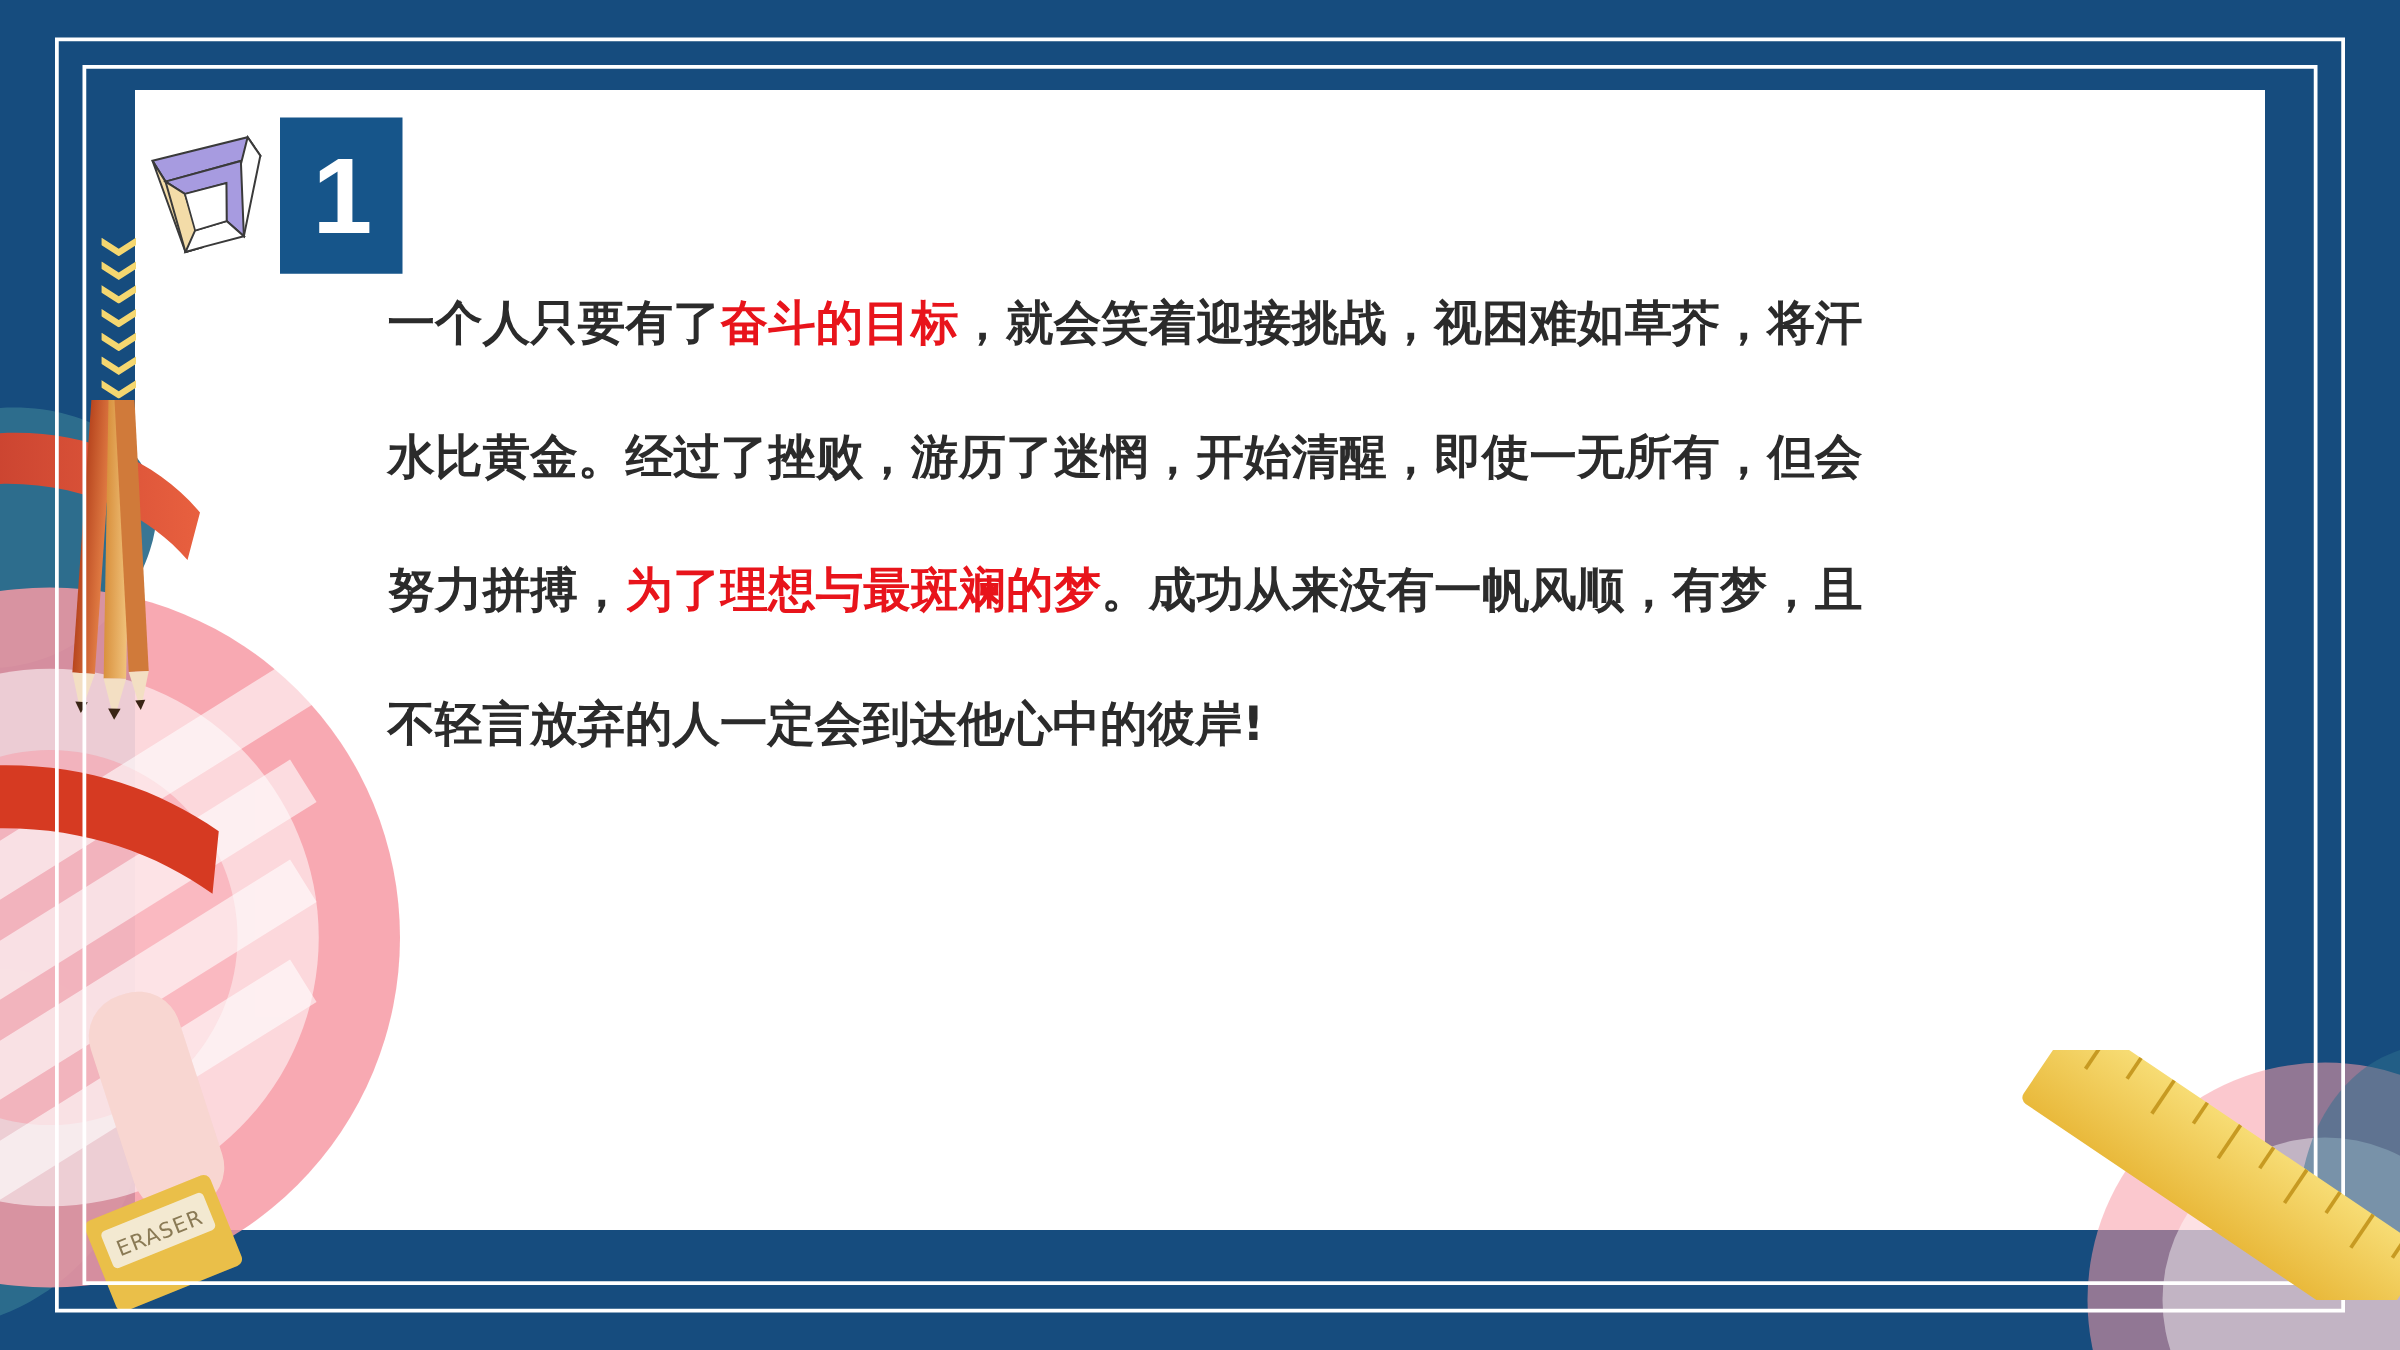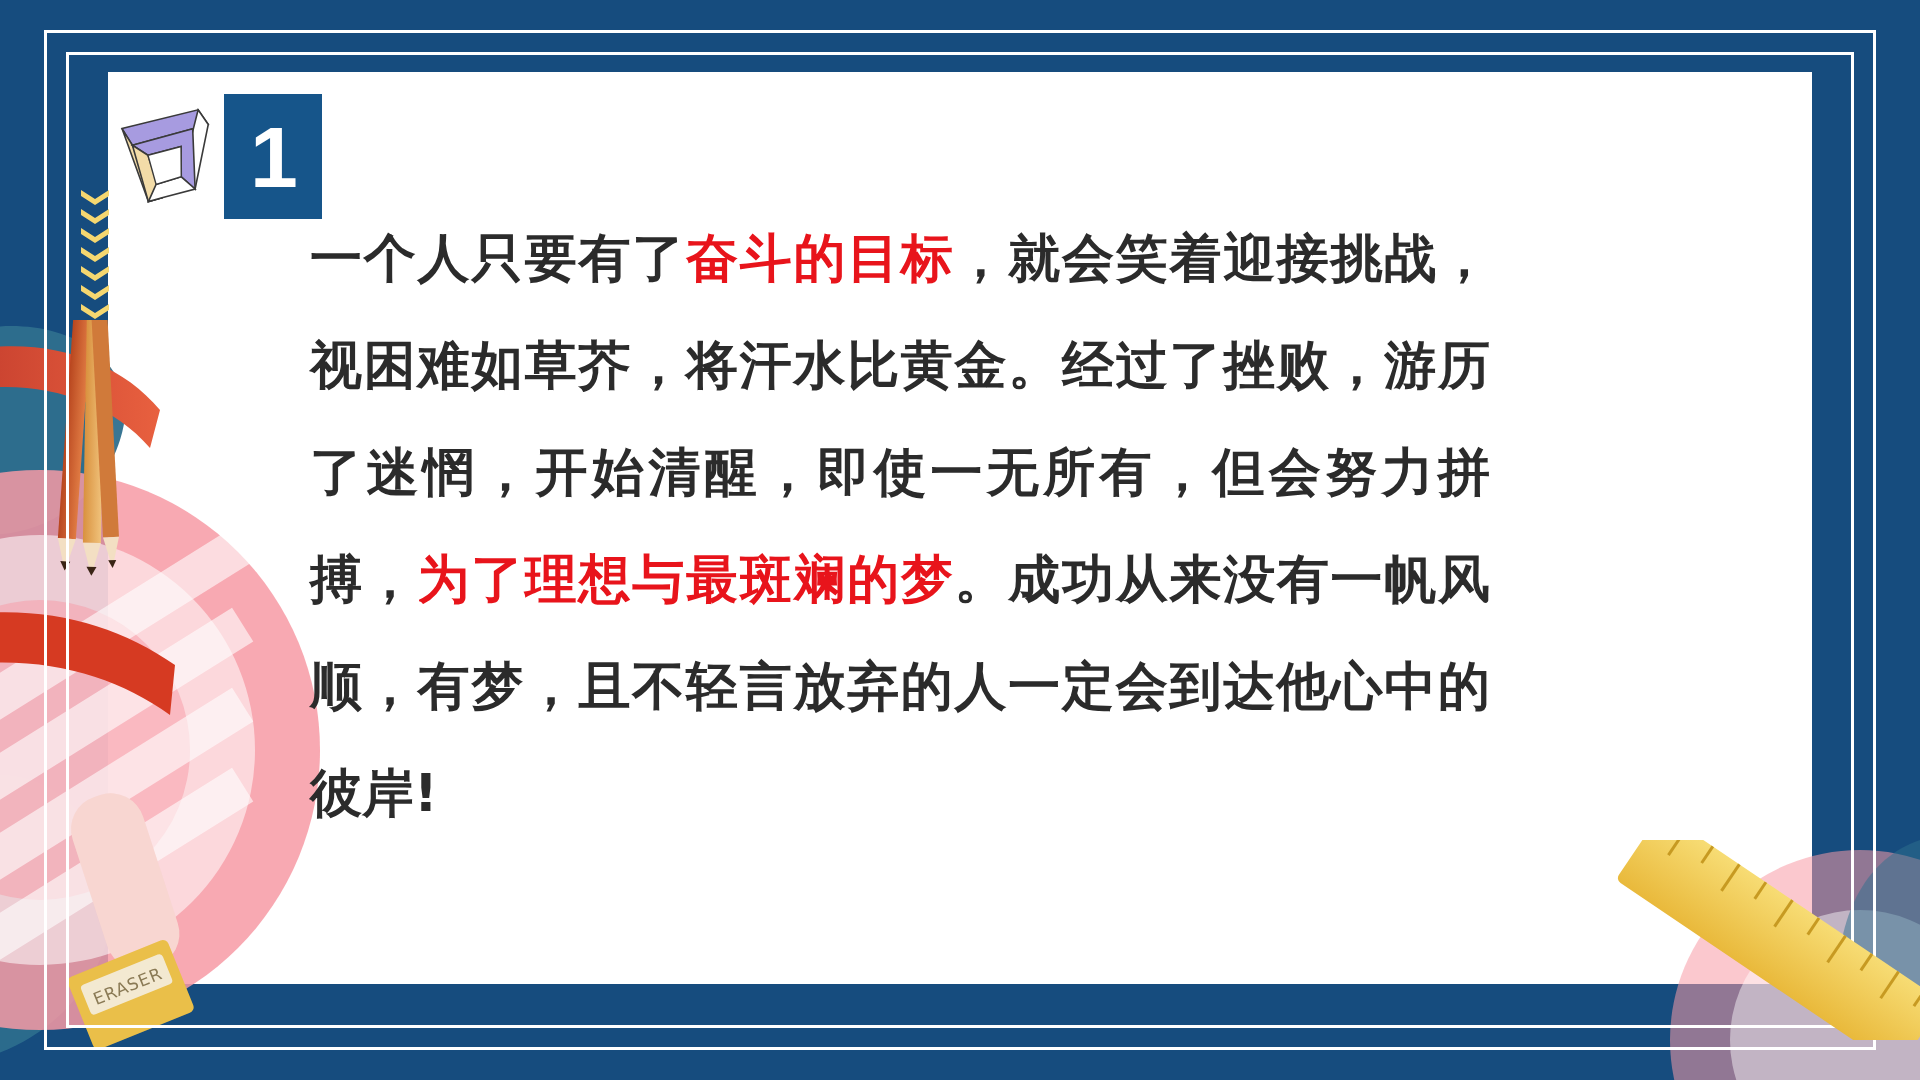--- a/index.html
+++ b/index.html
@@ -64,21 +64,21 @@
 
   
   .penrose{
     position:absolute; left:112px; top:100px; width:118px; height:108px; z-index:8;
   }
 
   
   .body-text{
     position:absolute; left:310px; top:205px; width:1180px; z-index:8;
     font-family:"DejaVu Sans","Liberation Sans",sans-serif;
-    font-size:52px; font-weight:bold; line-height:107px;
+    font-size:38px; font-weight:bold; line-height:107px;
     color:#2B2B2B; letter-spacing:0px; text-align:justify;
   }
   .hl{ color:#E8141B; }
 </style>
 </head>
 <body>
 
 <div class="art-bl">
   <svg width="330" height="760" viewBox="0 0 330 760" xmlns="http://www.w3.org/2000/svg">
     <defs>

